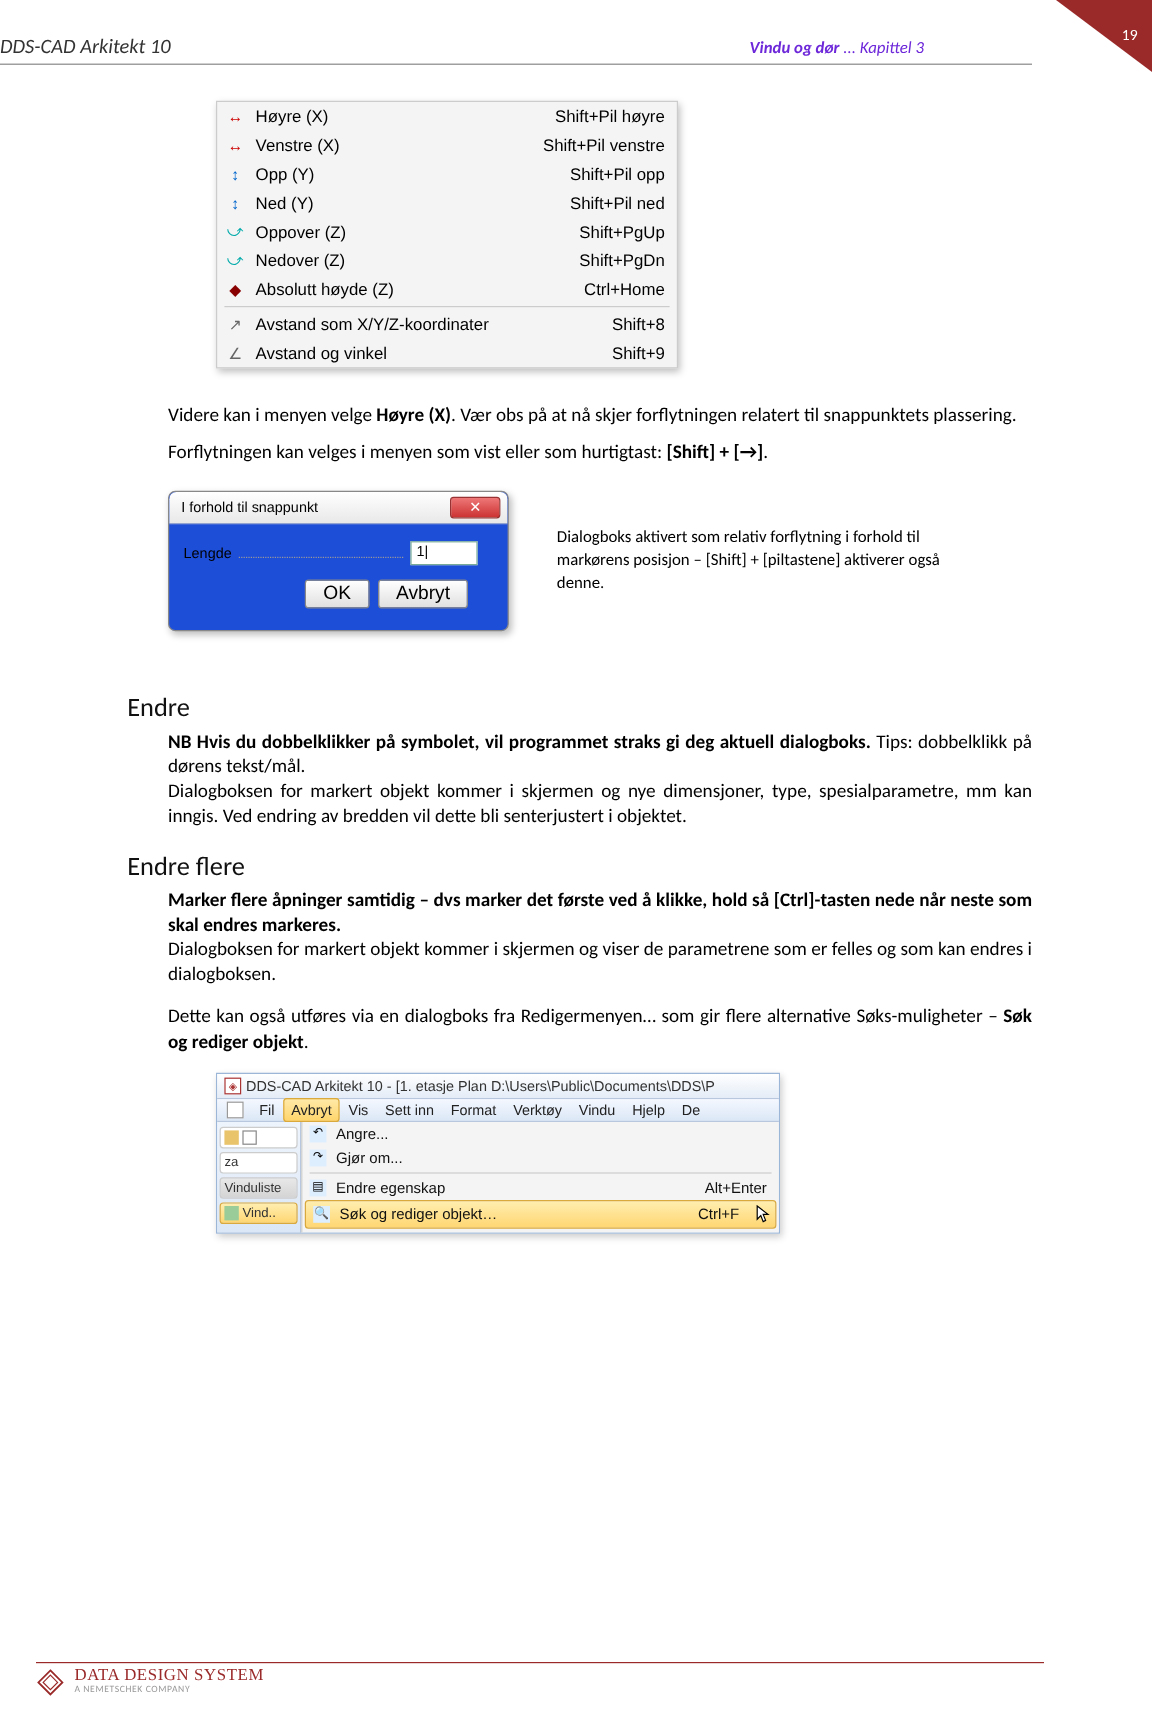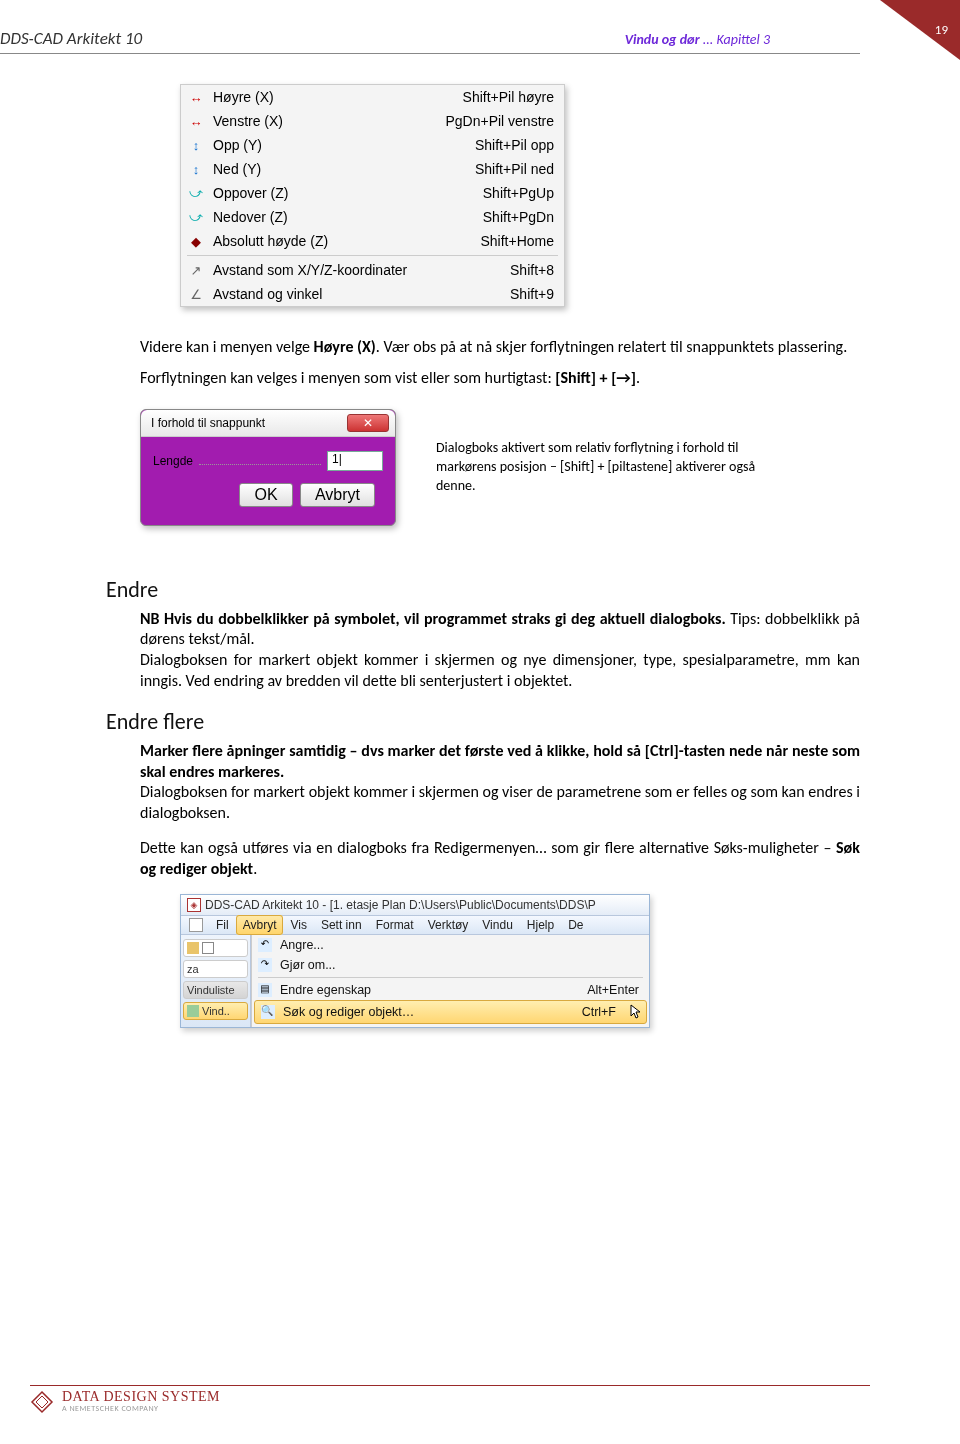--- a/index.html
+++ b/index.html
@@ -87,22 +87,22 @@
     text-align: justify;
   }
   .para .b { font-weight: bold; }
   .dialog-row {
     display: flex;
     gap: 40px;
     margin: 20px 0 50px 0;
     align-items: center;
   }
   .dialog-mock {
-    width: 256px;
-    background: #a21caf;
+    width: 284px;
+    background: #1d4ed8;
     border: 1px solid #888;
     border-radius: 6px;
     box-shadow: 2px 3px 6px rgba(0,0,0,0.25);
     padding-bottom: 10px;
     font-family: "Segoe UI", Tahoma, sans-serif;
     font-size: 12px;
   }
   .dialog-titlebar {
     display: flex;
     justify-content: space-between;
@@ -116,21 +116,21 @@
     width: 42px; height: 18px;
     background: linear-gradient(#e77,#c33);
     border: 1px solid #933;
     border-radius: 3px;
     color: #fff;
     text-align: center;
     font-size: 12px;
     line-height: 16px;
   }
   .dialog-body {
-    padding: 14px 12px 8px 12px;
+    padding: 14px 25px 8px 12px;
   }
   .dlg-field {
     display: flex; align-items: center; gap: 6px;
     margin-bottom: 12px;
   }
   .dlg-dots { flex:1; border-bottom: 1px dotted #999; height: 8px; }
   .dlg-input {
     width: 56px; height: 20px;
     border: 1px solid #7a9; background: #fff;
     padding: 0 4px; font-size: 12px;
@@ -307,21 +307,21 @@
   <div class="menu-box">
     <div id="menu-rows">
         <div class="menu-row">
           <span class="menu-icon ic-red">↔</span>
           <span class="lbl">Høyre (X)</span>
           <span class="shc">Shift+Pil høyre</span>
         </div>
         <div class="menu-row">
           <span class="menu-icon ic-red">↔</span>
           <span class="lbl">Venstre (X)</span>
-          <span class="shc">PgDn+Pil venstre</span>
+          <span class="shc">Shift+Pil venstre</span>
         </div>
         <div class="menu-row">
           <span class="menu-icon ic-blue">↕</span>
           <span class="lbl">Opp (Y)</span>
           <span class="shc">Shift+Pil opp</span>
         </div>
         <div class="menu-row">
           <span class="menu-icon ic-blue">↕</span>
           <span class="lbl">Ned (Y)</span>
           <span class="shc">Shift+Pil ned</span>
@@ -332,21 +332,21 @@
           <span class="shc">Shift+PgUp</span>
         </div>
         <div class="menu-row">
           <span class="menu-icon ic-cyan">⤻</span>
           <span class="lbl">Nedover (Z)</span>
           <span class="shc">Shift+PgDn</span>
         </div>
         <div class="menu-row">
           <span class="menu-icon ic-dkred">◆</span>
           <span class="lbl">Absolutt høyde (Z)</span>
-          <span class="shc">Shift+Home</span>
+          <span class="shc">Ctrl+Home</span>
         </div>
       </div>
     <div class="menu-sep"></div>
     <div id="menu-rows2">
         <div class="menu-row">
           <span class="menu-icon ic-gray">↗</span>
           <span class="lbl">Avstand som X/Y/Z-koordinater</span>
           <span class="shc">Shift+8</span>
         </div>
         <div class="menu-row">

